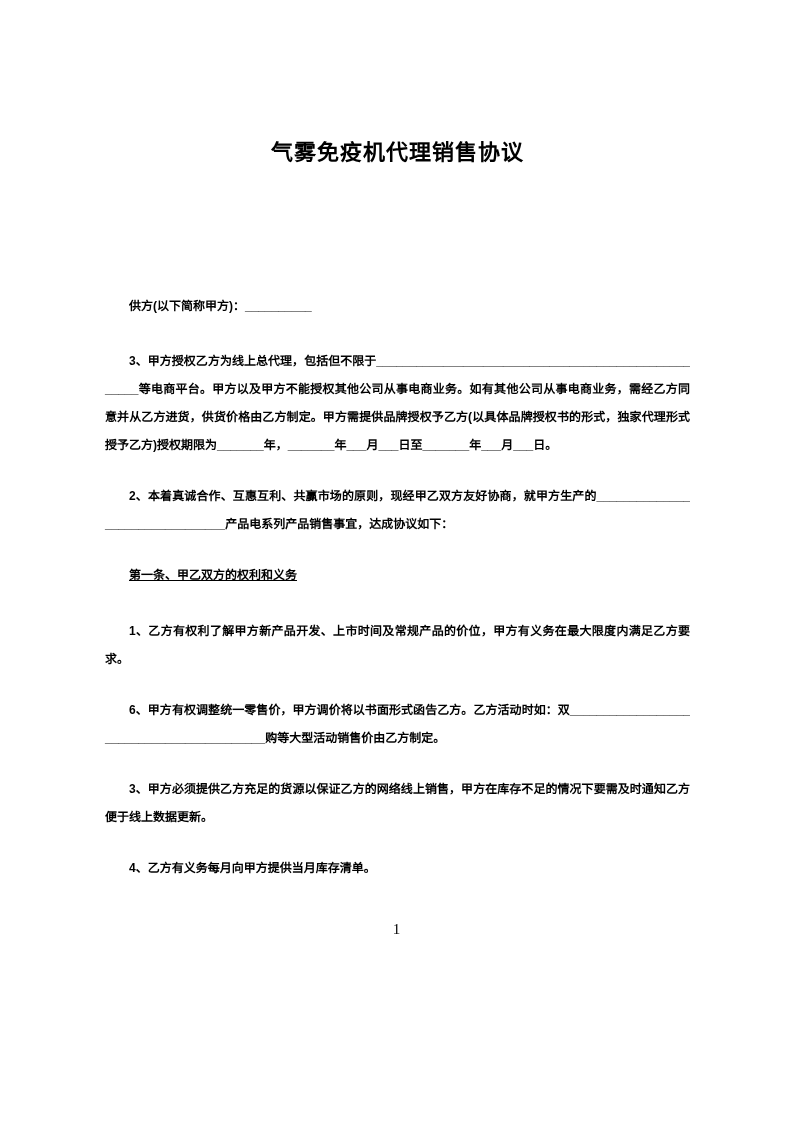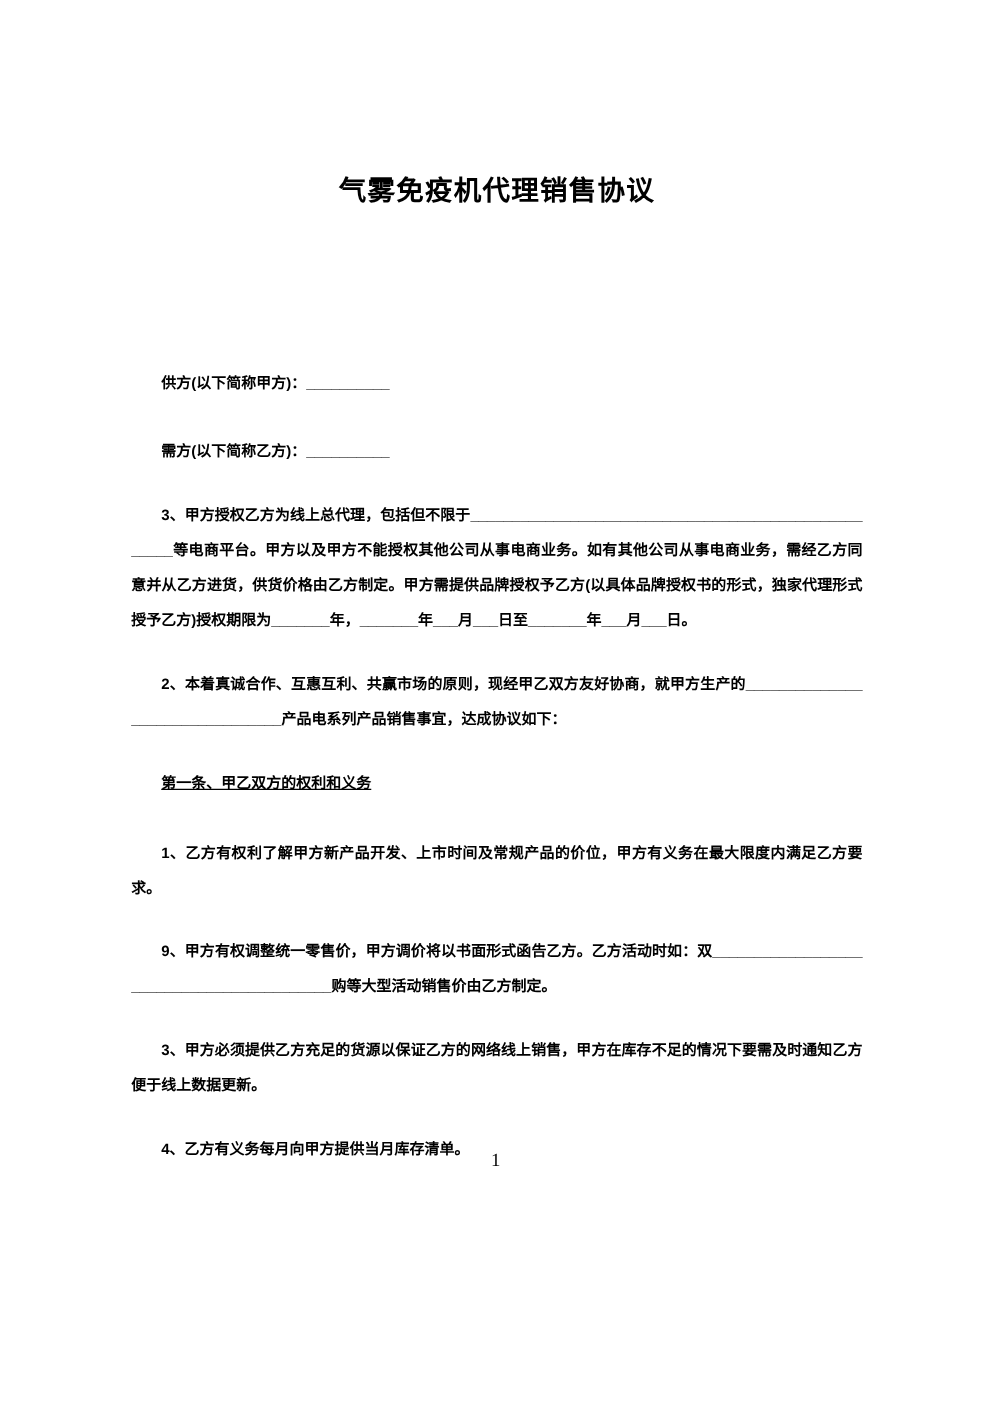--- a/index.html
+++ b/index.html
@@ -53,31 +53,30 @@
 </style>
 </head>
 <body>
 
 <div class="page">
 
   <h1 class="title">气雾免疫机代理销售协议</h1>
 
   <p class="para gap-after-lg">供方(以下简称甲方)：__________</p>
 
-  <p class="para">需方(以下简称乙方)：__________</p>
 
   <p class="para">3、甲方授权乙方为线上总代理，包括但不限于____________________________________________________等电商平台。甲方以及甲方不能授权其他公司从事电商业务。如有其他公司从事电商业务，需经乙方同意并从乙方进货，供货价格由乙方制定。甲方需提供品牌授权予乙方(以具体品牌授权书的形式，独家代理形式授予乙方)授权期限为_______年，_______年___月___日至_______年___月___日。</p>
 
   <p class="para">2、本着真诚合作、互惠互利、共赢市场的原则，现经甲乙双方友好协商，就甲方生产的________________________________产品电系列产品销售事宜，达成协议如下：</p>
 
   <p class="para gap-after-xl">第一条、甲乙双方的权利和义务</p>
 
   <p class="para">1、乙方有权利了解甲方新产品开发、上市时间及常规产品的价位，甲方有义务在最大限度内满足乙方要求。</p>
 
-  <p class="para">9、甲方有权调整统一零售价，甲方调价将以书面形式函告乙方。乙方活动时如：双__________________________________________购等大型活动销售价由乙方制定。</p>
+  <p class="para">6、甲方有权调整统一零售价，甲方调价将以书面形式函告乙方。乙方活动时如：双__________________________________________购等大型活动销售价由乙方制定。</p>
 
   <p class="para">3、甲方必须提供乙方充足的货源以保证乙方的网络线上销售，甲方在库存不足的情况下要需及时通知乙方便于线上数据更新。</p>
 
   <p class="para">4、乙方有义务每月向甲方提供当月库存清单。</p>
 
   <div class="page-number">1</div>
 
 </div>
 
 </body></html>

